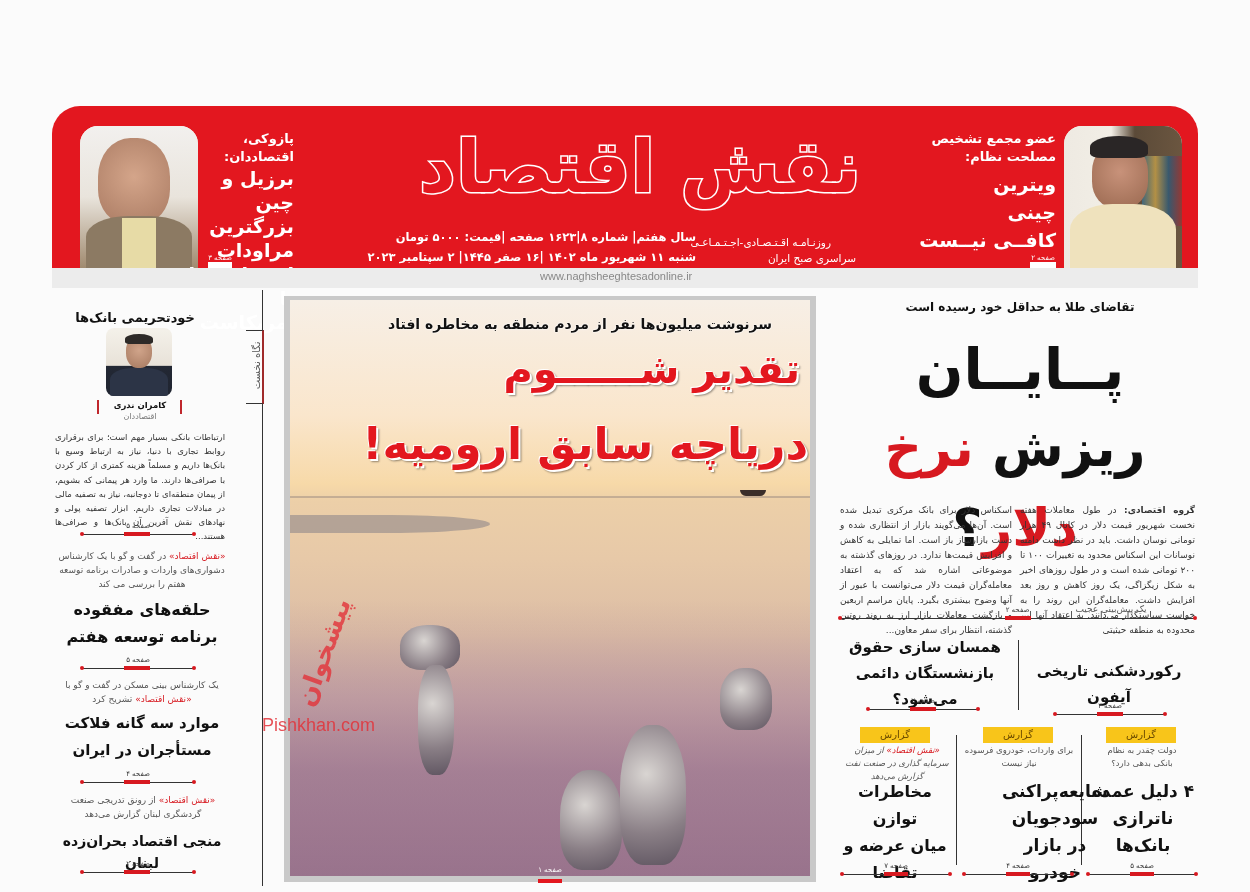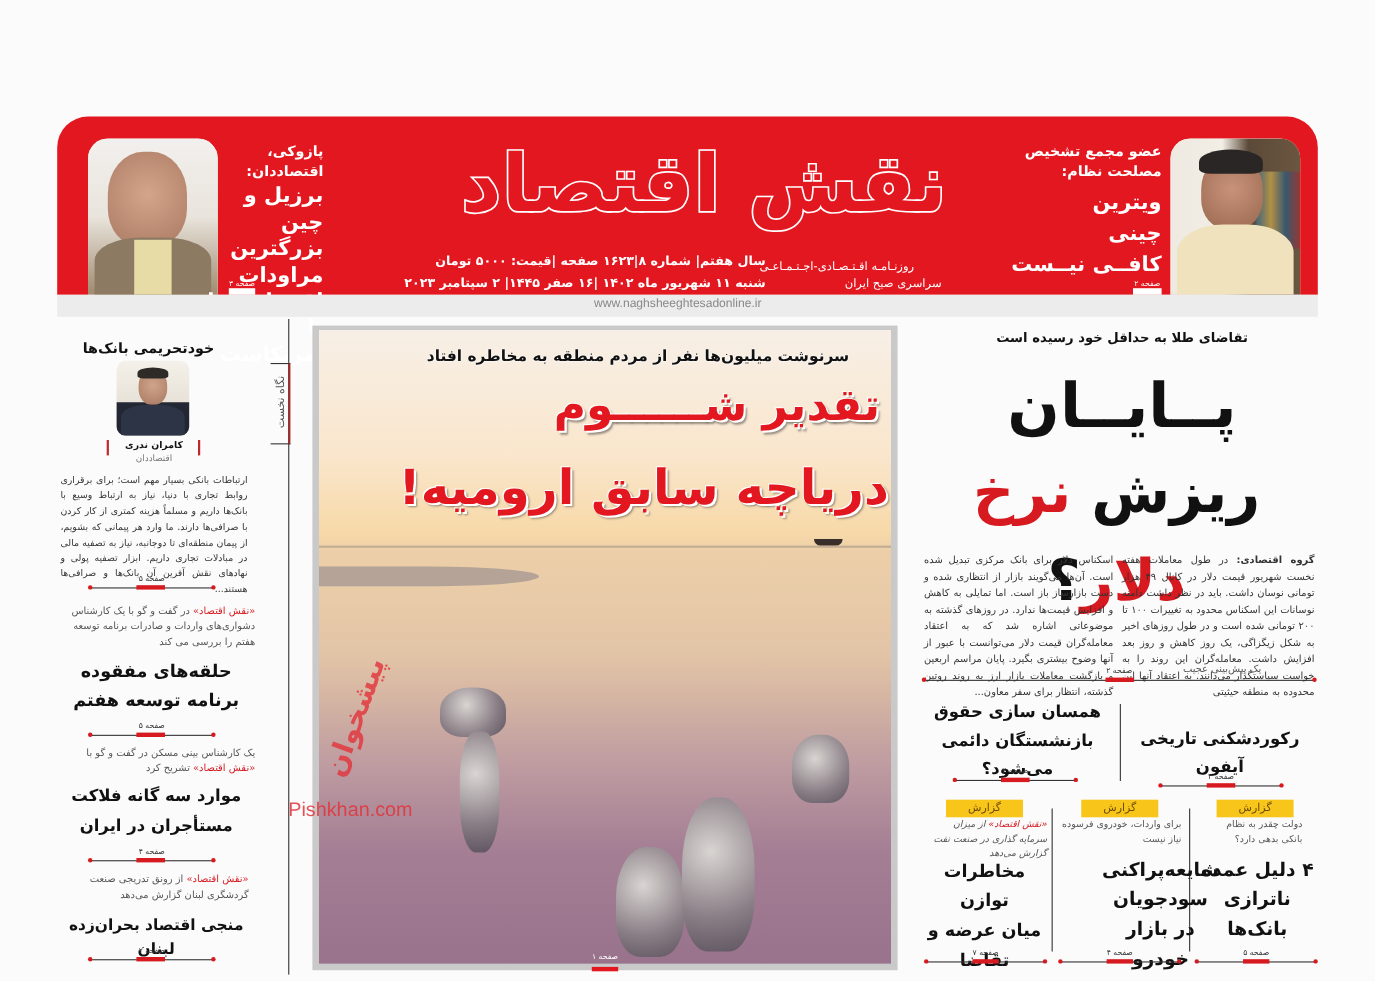--- a/index.html
+++ b/index.html
@@ -23,21 +23,21 @@
   #url{left:540px;top:270px;font-size:11px;color:#888;font-family:"Liberation Sans",sans-serif;}
 
   
   .vline{background:#333;width:1px;}
   .pg-ref{font-size:7px;color:#333;text-align:center;}
   .ref-line{height:1px;background:#333;}
   .ref-bar{height:4px;background:#d71920;}
   .ref-dot{width:4px;height:4px;border-radius:2px;background:#d71920;}
 
   .headline{font-weight:bold;color:#111;direction:rtl;text-align:center;}
-  .lead{font-size:10.5px;line-height:15px;color:#555;direction:rtl;}
+  .lead{font-size:10.5px;line-height:15px;color:#555;direction:rtl;text-align:center;}
   .red{color:#d71920;}
   .body-text{font-size:9px;line-height:15px;color:#333;direction:rtl;text-align:justify;}
   .badge{background:#f8c51a;color:#6b4b00;font-size:10px;text-align:center;height:16px;line-height:16px;}
 
   
   #photo-frame{left:284px;top:296px;width:532px;height:586px;background:#c9c9c9;}
   #photo{left:290px;top:300px;width:520px;height:576px;overflow:hidden;
     background:linear-gradient(180deg,#f7efe6 0%,#fae6cc 20%,#f7d9a8 32%,#eccfa8 35%,#e7c9a8 45%,#dcbda5 58%,#c7a7a6 70%,#a88597 82%,#9d7a8d 100%);}
   .rock{position:absolute;background:radial-gradient(circle at 40% 35%,#d9d5d2,#8a7f86 60%,#5e5460);border-radius:45% 45% 35% 35%;}
   .photo-kicker{font-weight:bold;font-size:14px;color:#111;text-shadow:0 0 2px #fff,0 0 2px #fff;}
@@ -181,21 +181,21 @@
   <div class="rock" style="left:330px;top:425px;width:66px;height:140px;"></div>
 
   <div class="abs ctr photo-kicker" style="left:60px;top:16px;width:460px;">سرنوشت میلیون‌ها نفر از مردم منطقه به مخاطره افتاد</div>
   <div class="abs photo-title" style="left:180px;top:46px;width:330px;font-size:40px;direction:rtl;text-align:right;">تقدیر شــــــوم</div>
   <div class="abs photo-title" style="left:6px;top:118px;width:512px;font-size:44px;direction:rtl;text-align:right;">دریاچه سابق ارومیه!</div>
   <div class="abs ctr" style="left:240px;top:566px;width:40px;font-size:7px;color:#fff;">صفحه ۱</div>
 </div>
 <div class="abs" style="left:538px;top:879px;width:24px;height:4px;background:#e3171f;"></div>
 
 <div id="watermark-fa" class="abs" style="transform:rotate(-70deg);transform-origin:left top;top:700px;">پیشخوان</div>
-<div id="watermark" class="abs" style="top:715px;margin-top:11px;">Pishkhan.com</div>
+<div id="watermark" class="abs" style="top:715px;">Pishkhan.com</div>
 
 <div class="abs ctr" style="left:860px;top:300px;width:320px;font-size:12px;font-weight:bold;">تقاضای طلا به حداقل خود رسیده است</div>
 <div class="abs headline" style="left:860px;top:330px;width:320px;font-size:56px;line-height:80px;">پــایــان</div>
 <div class="abs headline" style="left:830px;top:408px;width:370px;font-size:52px;line-height:80px;">
   <span>ریزش </span><span class="red">نرخ دلار</span><span>؟</span>
 </div>
 <div class="abs body-text" style="left:1020px;top:503px;width:175px;">
   <b>گروه اقتصادی:</b><span> در طول معاملات هفته نخست شهریور قیمت دلار در کانال ۴۹ هزار تومانی نوسان داشت. باید در نظر داشت دامنه نوسانات این اسکناس محدود به تغییرات ۱۰۰ تا ۲۰۰ تومانی شده است و در طول روزهای اخیر به شکل زیگزاگی، یک روز کاهش و روز بعد افزایش داشت. معامله‌گران این روند را به خواست سیاستگذار می‌دانند. به اعتقاد آنها این محدوده به منطقه حیثیتی</span>
 </div>
 <div class="abs body-text" style="left:840px;top:503px;width:172px;">

